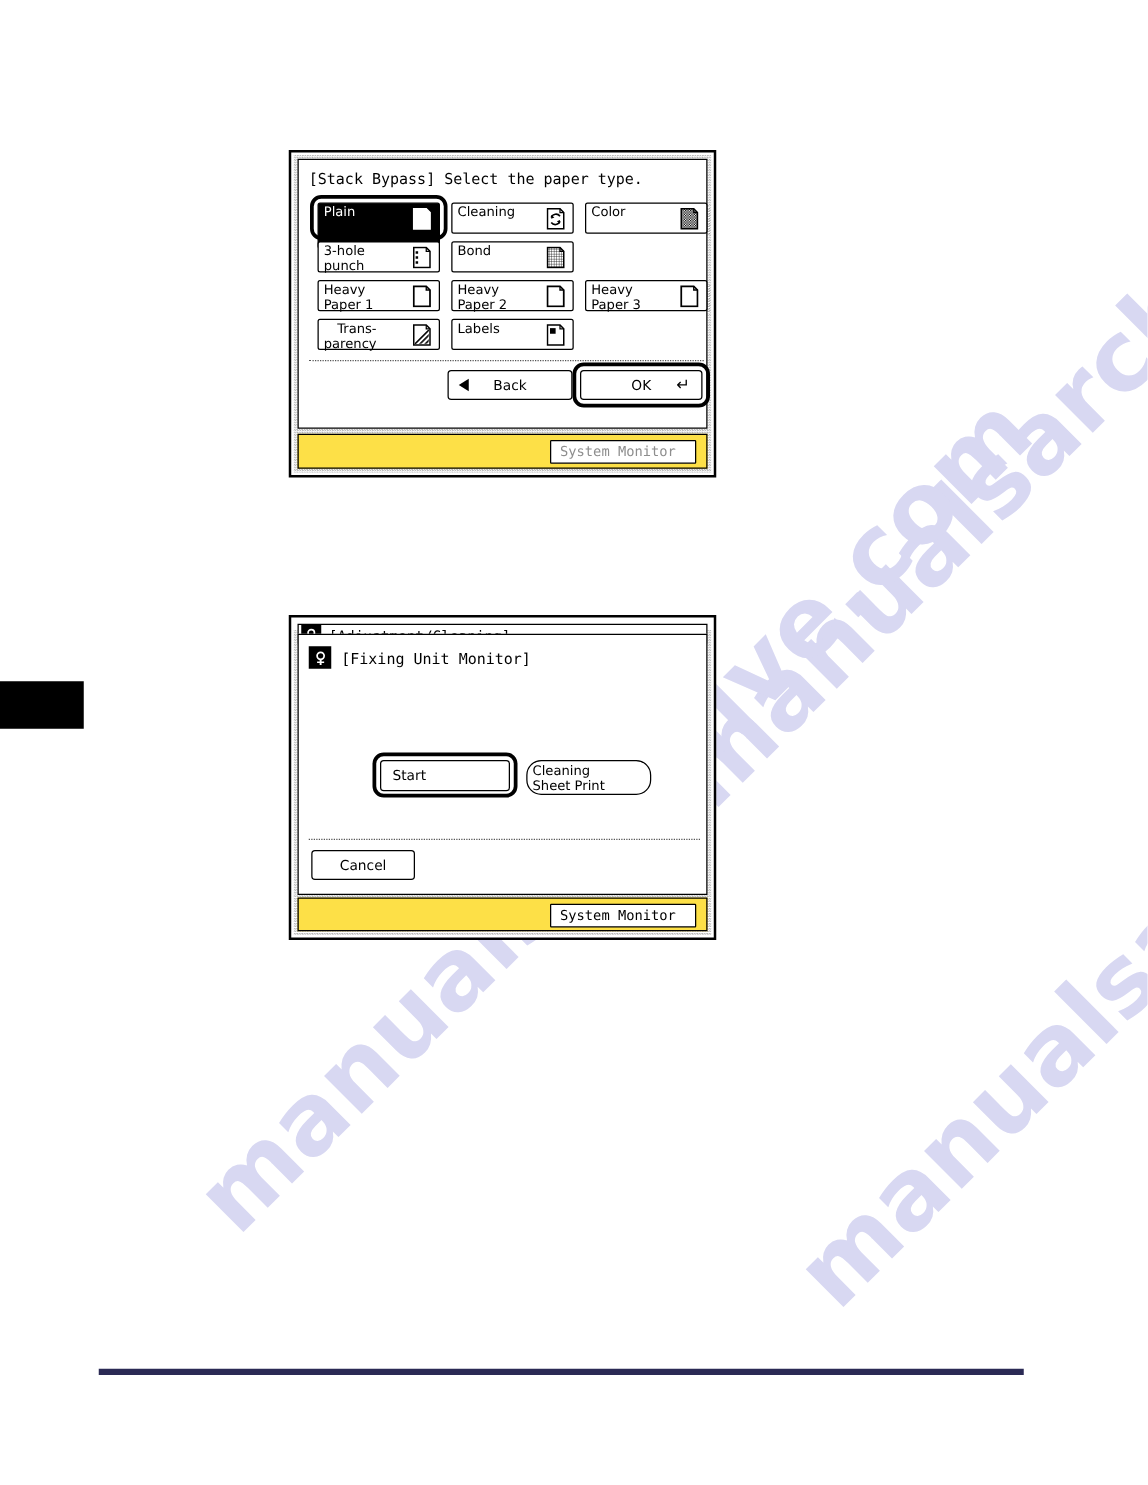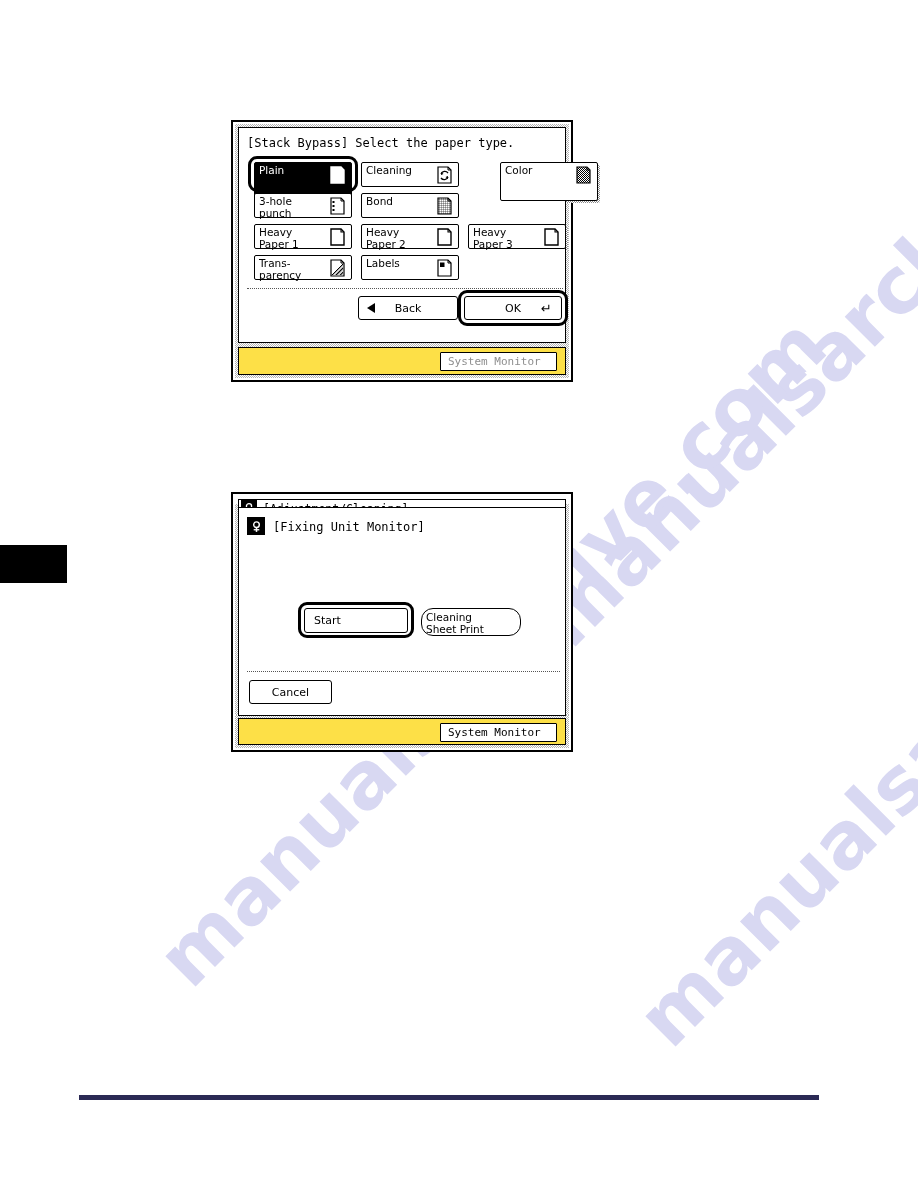--- a/index.html
+++ b/index.html
@@ -312,21 +312,21 @@
             <path d="M1 1 H11 L14 4 V17 H1 Z" fill="#fff" stroke="#000" stroke-width="1.2"></path>
             <path d="M11 1 V4 H14" fill="none" stroke="#000" stroke-width="1"></path>
             <path d="M4 8 a4 4 0 0 1 7 -1" fill="none" stroke="#000" stroke-width="1.3"></path>
             <path d="M11 11 a4 4 0 0 1 -7 1" fill="none" stroke="#000" stroke-width="1.3"></path>
             <path d="M4 6 L4 9 L6.5 8 Z" fill="#000"></path>
             <path d="M11 13 L11 10 L8.5 11 Z" fill="#000"></path>
           </svg>
       </span>
     </div>
 
-    <div class="key" style="left:229px; top:34px; width:98px; height:39px;margin-left:32px;">
+    <div class="key" style="left:229px; top:34px; width:98px; height:25px;">
       <span class="klabel">Color</span>
       <span class="picon" style="right:6px; top:3px;">
         <svg width="15" height="18" viewBox="0 0 15 18">
             <defs>
               <pattern id="chk" width="2" height="2" patternUnits="userSpaceOnUse">
                 <rect width="1" height="1" fill="#000"></rect>
                 <rect x="1" y="1" width="1" height="1" fill="#000"></rect>
               </pattern>
             </defs>
             <path d="M1 1 H11 L14 4 V17 H1 Z" fill="url(#chk)" stroke="#000" stroke-width="1.2"></path>
@@ -390,21 +390,21 @@
       <span class="klabel">Heavy
 Paper 3</span>
       <span class="picon" style="right:6px; top:3px;">
         <svg width="15" height="18" viewBox="0 0 15 18">
             <path d="M1 1 H11 L14 4 V17 H1 Z" fill="#fff" stroke="#000" stroke-width="1.4"></path>
             <path d="M11 1 V4 H14" fill="none" stroke="#000" stroke-width="1.1"></path>
           </svg>
       </span>
     </div>
 
-    <div class="key" style="left:15px; top:127px; width:98px; height:25px;">
+    <div class="key" style="left:15px; top:127px; width:98px; height:25px;text-align:right;">
       <span class="klabel">Trans-
 parency</span>
       <span class="picon" style="right:6px; top:3px;">
         <svg width="15" height="18" viewBox="0 0 15 18">
             <defs>
               <pattern id="diag" width="3" height="3" patternUnits="userSpaceOnUse" patternTransform="rotate(45)">
                 <rect width="1.3" height="3" fill="#000"></rect>
               </pattern>
             </defs>
             <path d="M1 1 H11 L14 4 V17 H1 Z" fill="#fff" stroke="#000" stroke-width="1.2"></path>

